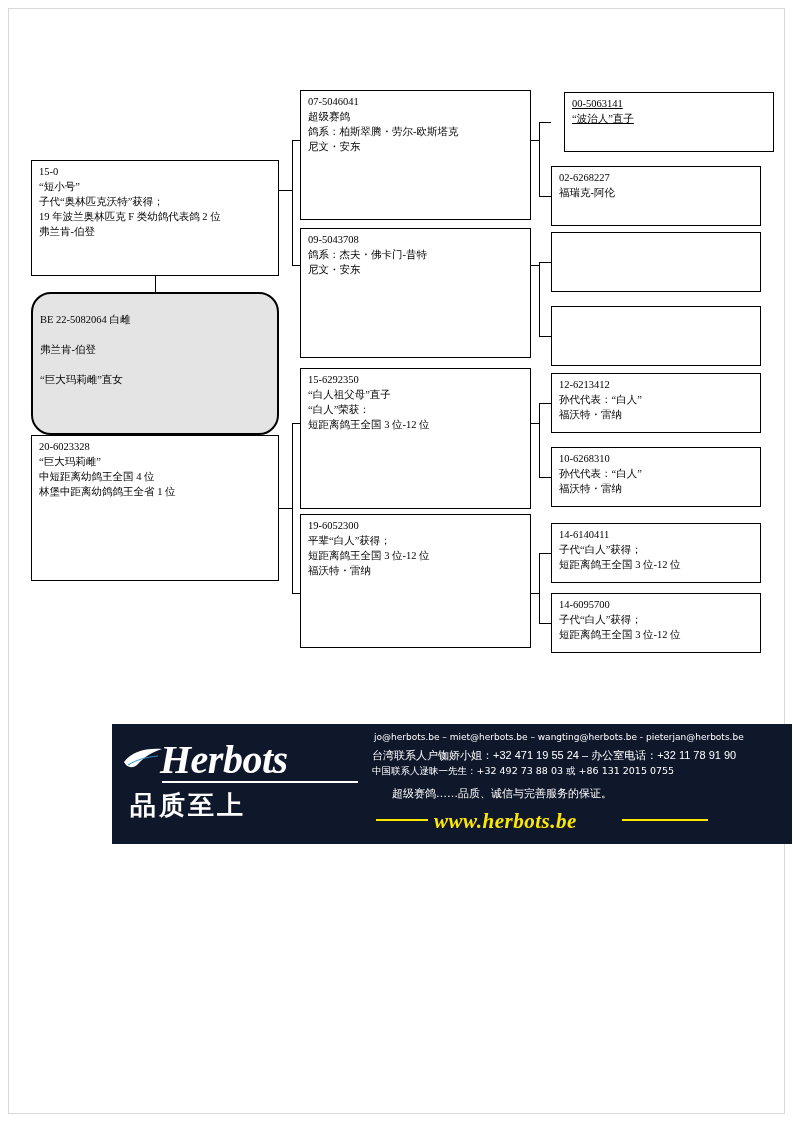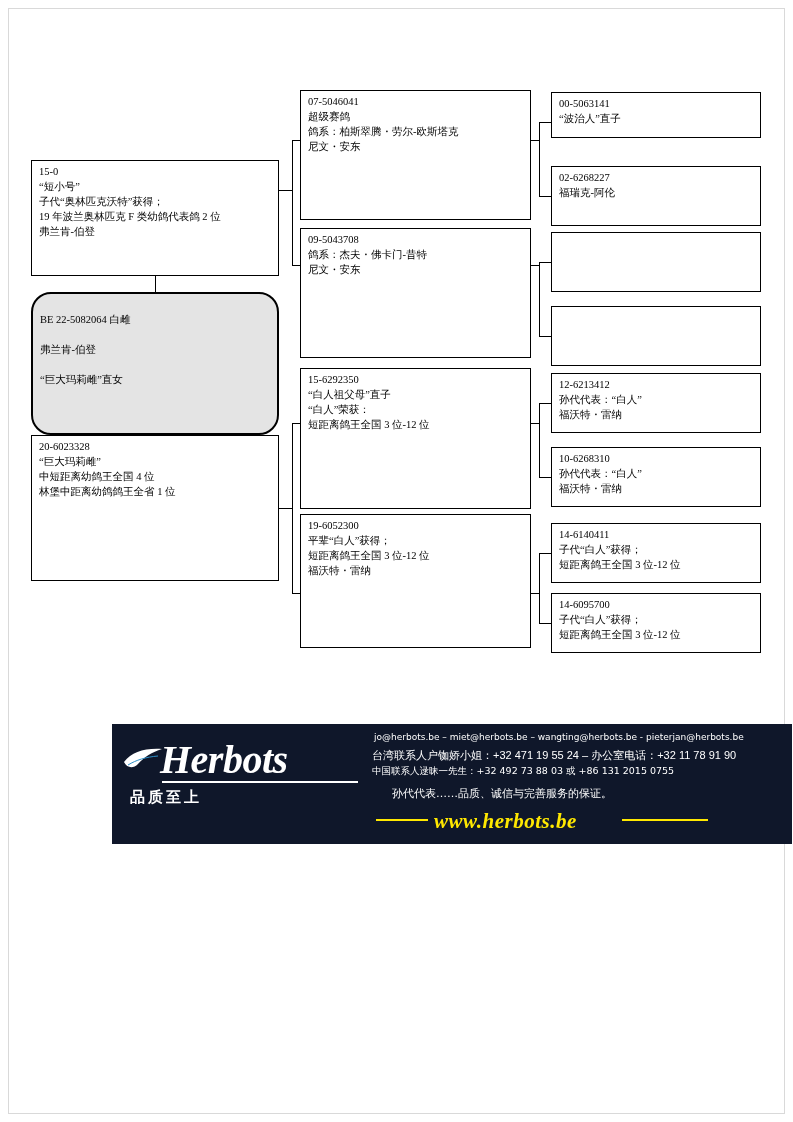--- a/index.html
+++ b/index.html
@@ -90,21 +90,21 @@
     top: 22px;
     width: 42px;
     height: 26px;
   }
   .banner-cn-slogan {
     position: absolute;
     left: 18px;
     top: 64px;
     font-family: "DejaVu Sans", sans-serif;
     font-weight: bold;
-    font-size: 15px;
+    font-size: 26px;
     color: #ffffff;
     letter-spacing: 3px;
   }
   .banner-right {
     position: absolute;
     left: 258px;
     top: 0;
     width: 342px;
     height: 120px;
   }
@@ -239,21 +239,21 @@
   <div class="box" style="left:300px; top:368px; width:231px; height:141px;">15-6292350
 “白人祖父母”直子
 “白人”荣获：
 短距离鸽王全国 3 位-12 位</div>
 
   <div class="box" style="left:300px; top:514px; width:231px; height:134px;">19-6052300
 平辈“白人”获得；
 短距离鸽王全国 3 位-12 位
 福沃特・雷纳</div>
 
-  <div class="box" style="left:551px; top:92px; width:210px; height:46px;">00-5063141
+  <div class="box" style="left:564px; top:92px; width:210px; height:60px;text-decoration:underline;">00-5063141
 “波治人”直子</div>
 
   <div class="box" style="left:551px; top:166px; width:210px; height:60px;">02-6268227
 福瑞克-阿伦</div>
 
   <div class="box" style="left:551px; top:232px; width:210px; height:60px;"></div>
 
   <div class="box" style="left:551px; top:306px; width:210px; height:60px;"></div>
 
   <div class="box" style="left:551px; top:373px; width:210px; height:60px;">12-6213412
@@ -280,18 +280,18 @@
       <path d="M6 19 C14 14, 24 11, 36 10" stroke="#2e90c8" stroke-width="1" fill="none"></path>
     </svg>
     <div class="herbots-wordmark">Herbots</div>
     <div class="herbots-underline"></div>
     <div class="banner-cn-slogan">品质至上</div>
   </div>
   <div class="banner-right">
     <div class="banner-line1">jo@herbots.be – miet@herbots.be – wangting@herbots.be - pieterjan@herbots.be</div>
     <div class="banner-line2">台湾联系人户铷娇小姐：+32 471 19 55 24 – 办公室电话：+32 11 78 91 90</div>
     <div class="banner-line3">中国联系人逯昧一先生：+32 492 73 88 03 或 +86 131 2015 0755</div>
-    <div class="banner-line4">孙代代表……品质、诚信与完善服务的保证。</div>
+    <div class="banner-line4">超级赛鸽……品质、诚信与完善服务的保证。</div>
     <div class="banner-rule left"></div>
     <div class="banner-url">www.herbots.be</div>
     <div class="banner-rule right"></div>
   </div>
 </div>
 
 </body></html>

